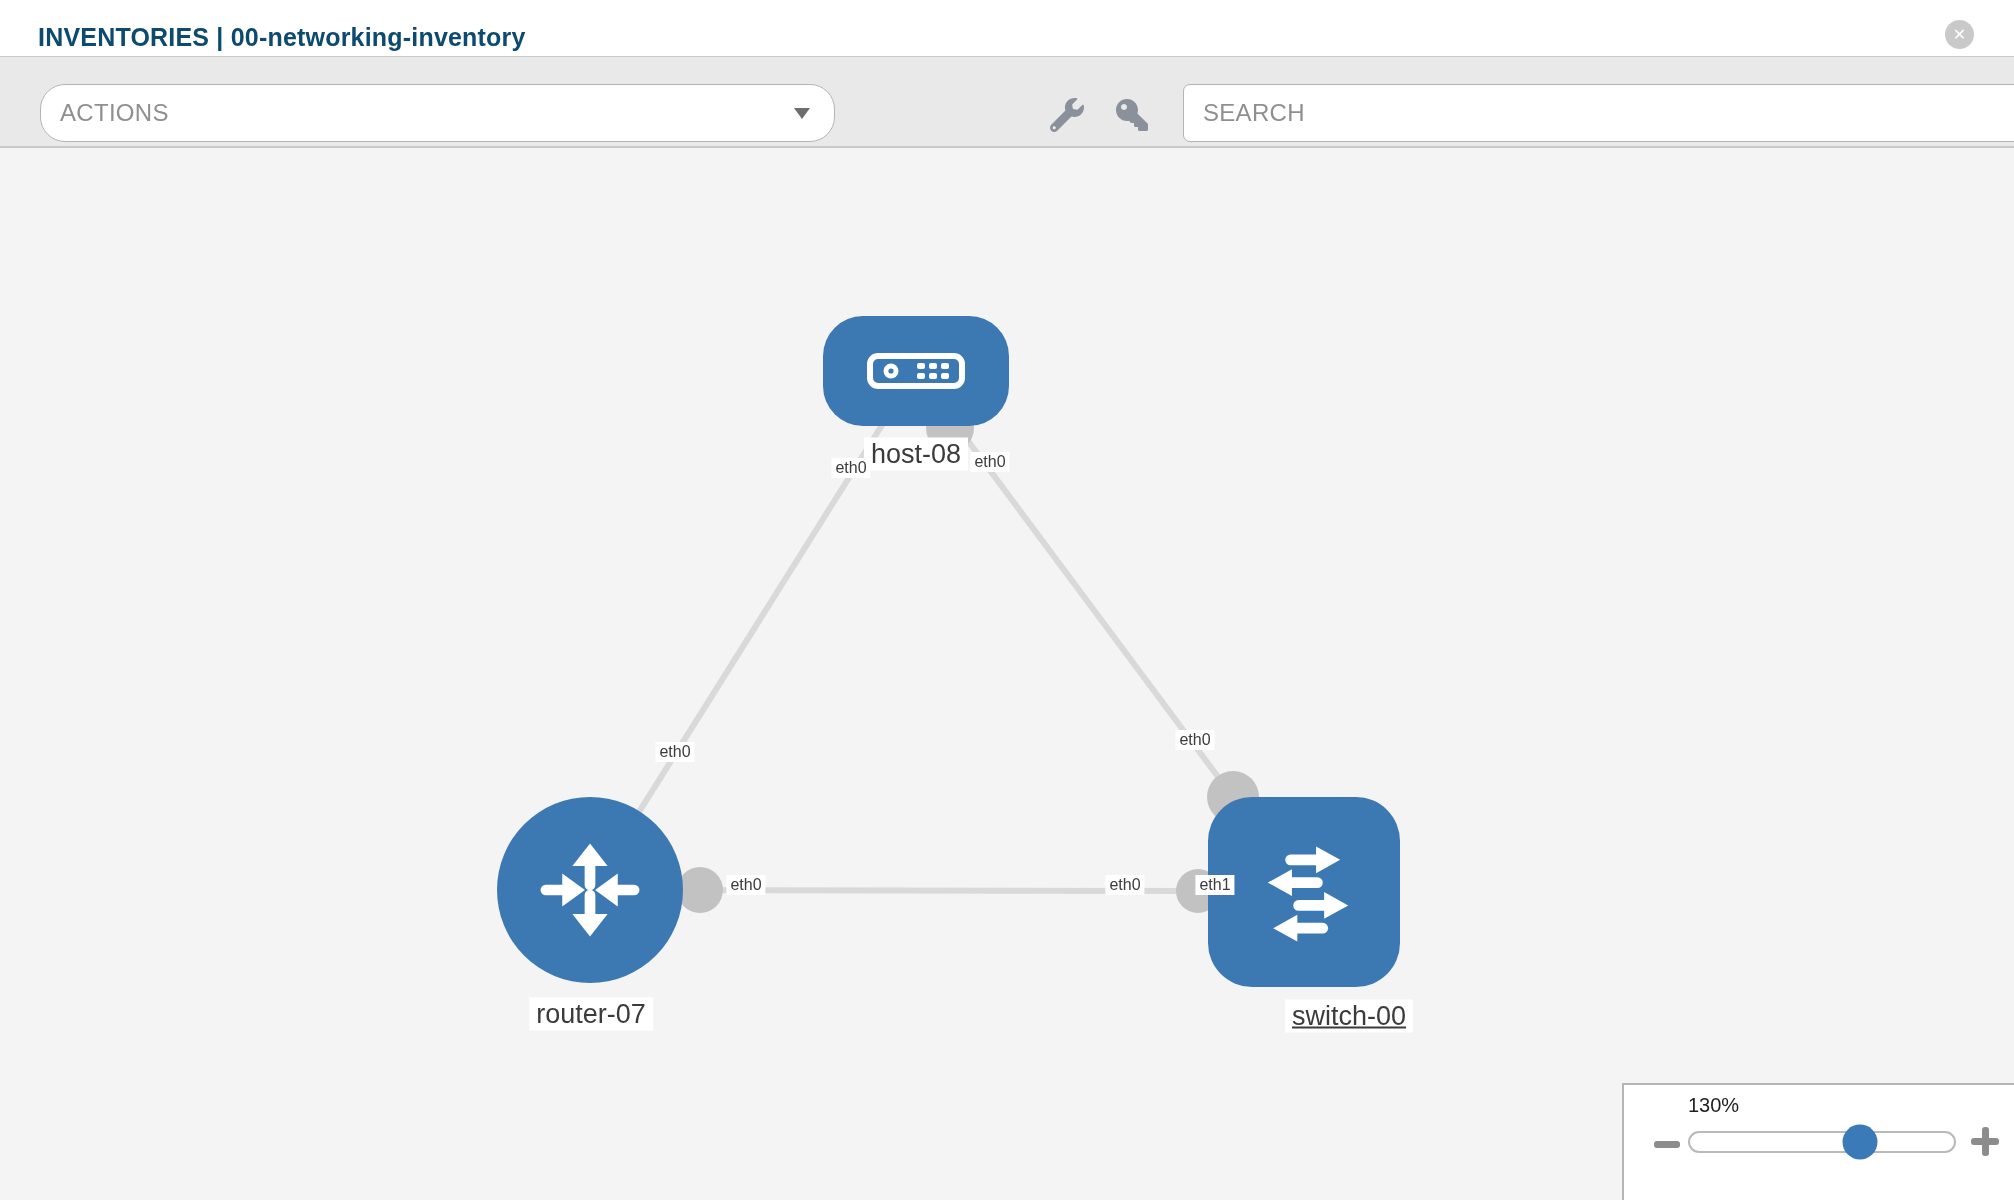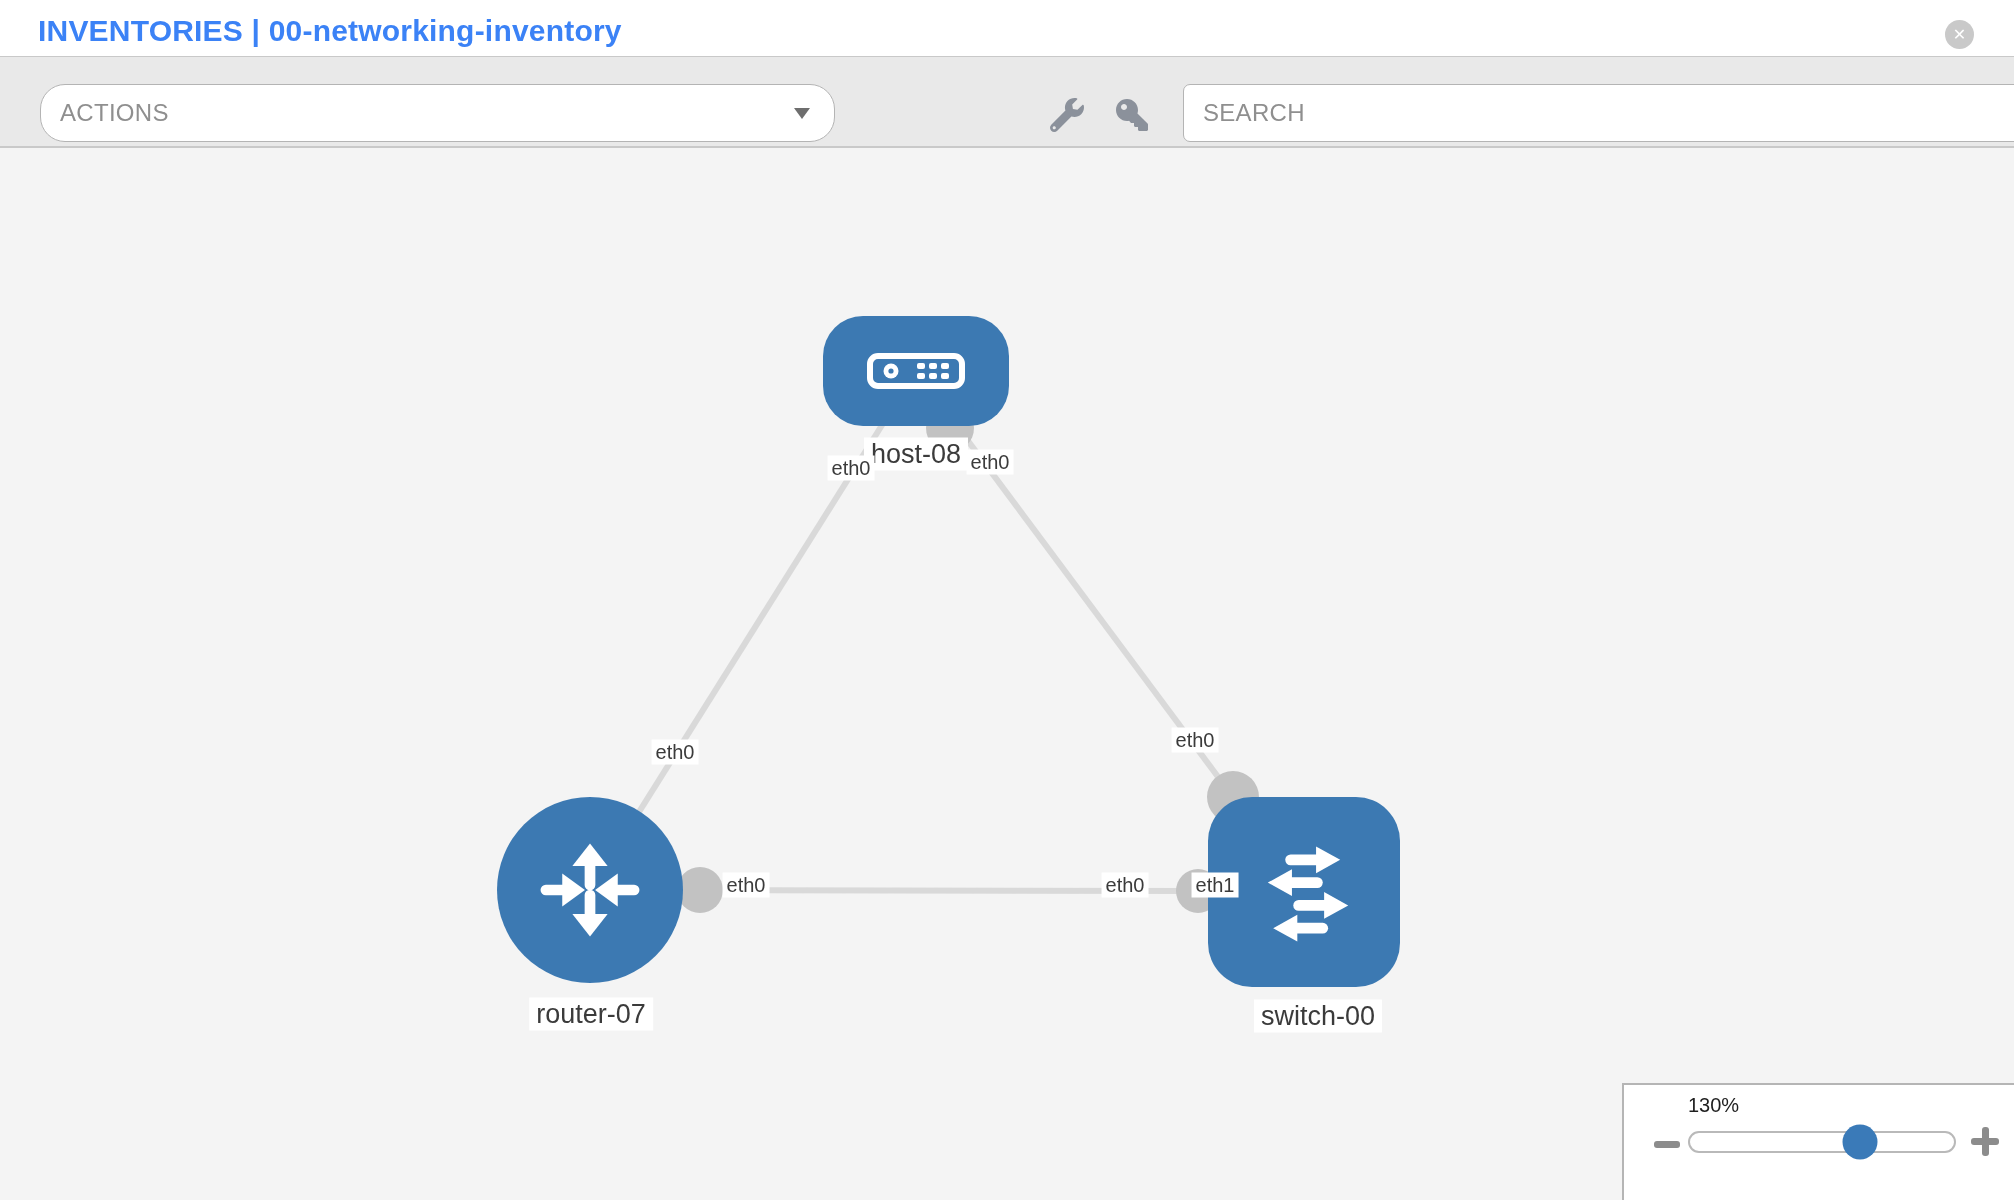--- a/index.html
+++ b/index.html
@@ -2,22 +2,22 @@
 <html><head>
 <meta charset="utf-8">
 <style>
   * { margin:0; padding:0; box-sizing:border-box; }
   html,body { width:2014px; height:1200px; overflow:hidden;
     font-family:"Liberation Sans","DejaVu Sans",sans-serif; background:#fff; }
 
   
   .header { position:relative; width:100%; height:57px; background:#ffffff;
     border-bottom:1px solid #c9c9c9; }
-  .page-title { position:absolute; left:38px; top:14px; font-size:30px; font-weight:bold;
-    color:#3b82f6; letter-spacing:0.2px; }
+  .page-title { position:absolute; left:38px; top:23px; font-size:25px; font-weight:bold;
+    color:#0c4a6e; letter-spacing:0.2px; }
   .close-btn { position:absolute; right:40px; top:20px; width:29px; height:29px;
     border-radius:50%; background:#c9c9c9; cursor:pointer;
     display:flex; align-items:center; justify-content:center; }
   .close-x { color:#ffffff; font-size:16px; font-weight:bold; line-height:1; }
 
   
   .toolbar { position:relative; width:100%; height:91px; background:#e9e9e9;
     border-bottom:2px solid #c9c9c9; }
   .select { position:absolute; top:27px; height:58px; background:#ffffff;
     border:1px solid #b4b4b4; border-radius:7px; display:flex; align-items:center;
@@ -34,21 +34,21 @@
   .icon-wrench { left:1050px; }
   .icon-key    { left:1116px; }
 
   
   .canvas { position:relative; width:2014px; height:1052px; background:#f4f4f4; }
   #topo-svg { position:absolute; left:0; top:0; }
   .node { position:absolute; display:flex; align-items:center; justify-content:center; z-index:2; cursor:pointer; }
   .graph-label { position:absolute; transform:translate(-50%,-50%); background:#ffffff;
     color:#3b3b3b; white-space:nowrap; z-index:3; }
   .node-label { font-size:27px; padding:1px 7px; }
-  .eth-label  { font-size:20px; padding:1px 4px; }
+  .eth-label  { font-size:16px; padding:1px 4px; }
 
   
   .zoom-panel { position:absolute; left:1622px; top:1083px; width:396px; height:121px;
     background:#ffffff; border:2px solid #b5b5b5; z-index:5; }
   .zoom-value { position:absolute; left:64px; top:9px; width:268px; text-align:left;
     font-size:20px; color:#1f1f1f; }
   .zoom-out { position:absolute; left:28px; top:44px; width:30px; height:30px;
     background:transparent; border:none; cursor:pointer; }
   .minus-bar { position:absolute; left:2px; top:12px; width:26px; height:7px;
     border-radius:3px; background:#8c8c8c; }
@@ -147,21 +147,21 @@
           <line x1="64" y1="77" x2="43" y2="77"></line>
     </g>
     <g fill="#fff" stroke="none">
       <polygon points="77,26 59,16 59,36"></polygon>
       <polygon points="23,43 41,33 41,53"></polygon>
       <polygon points="83,60 65,50 65,70"></polygon>
       <polygon points="27,77 45,67 45,87"></polygon>
     </g>
   </svg>
     </div>
-    <div class="graph-label node-label" style="left: 1318px; top: 868px;">switch-00</div>
+    <div class="graph-label node-label" style="left: 1349px; top: 868px; text-decoration: underline;">switch-00</div>
     <div class="graph-label eth-label" style="left: 851px; top: 320px;">eth0</div>
     <div class="graph-label eth-label" style="left: 990px; top: 314px;">eth0</div>
     <div class="graph-label eth-label" style="left: 675px; top: 604px;">eth0</div>
     <div class="graph-label eth-label" style="left: 1195px; top: 592px;">eth0</div>
     <div class="graph-label eth-label" style="left: 746px; top: 737px;">eth0</div>
     <div class="graph-label eth-label" style="left: 1125px; top: 737px;">eth0</div>
     <div class="graph-label eth-label" style="left: 1215px; top: 737px;">eth1</div>
   </div>
 
 <div class="zoom-panel">

